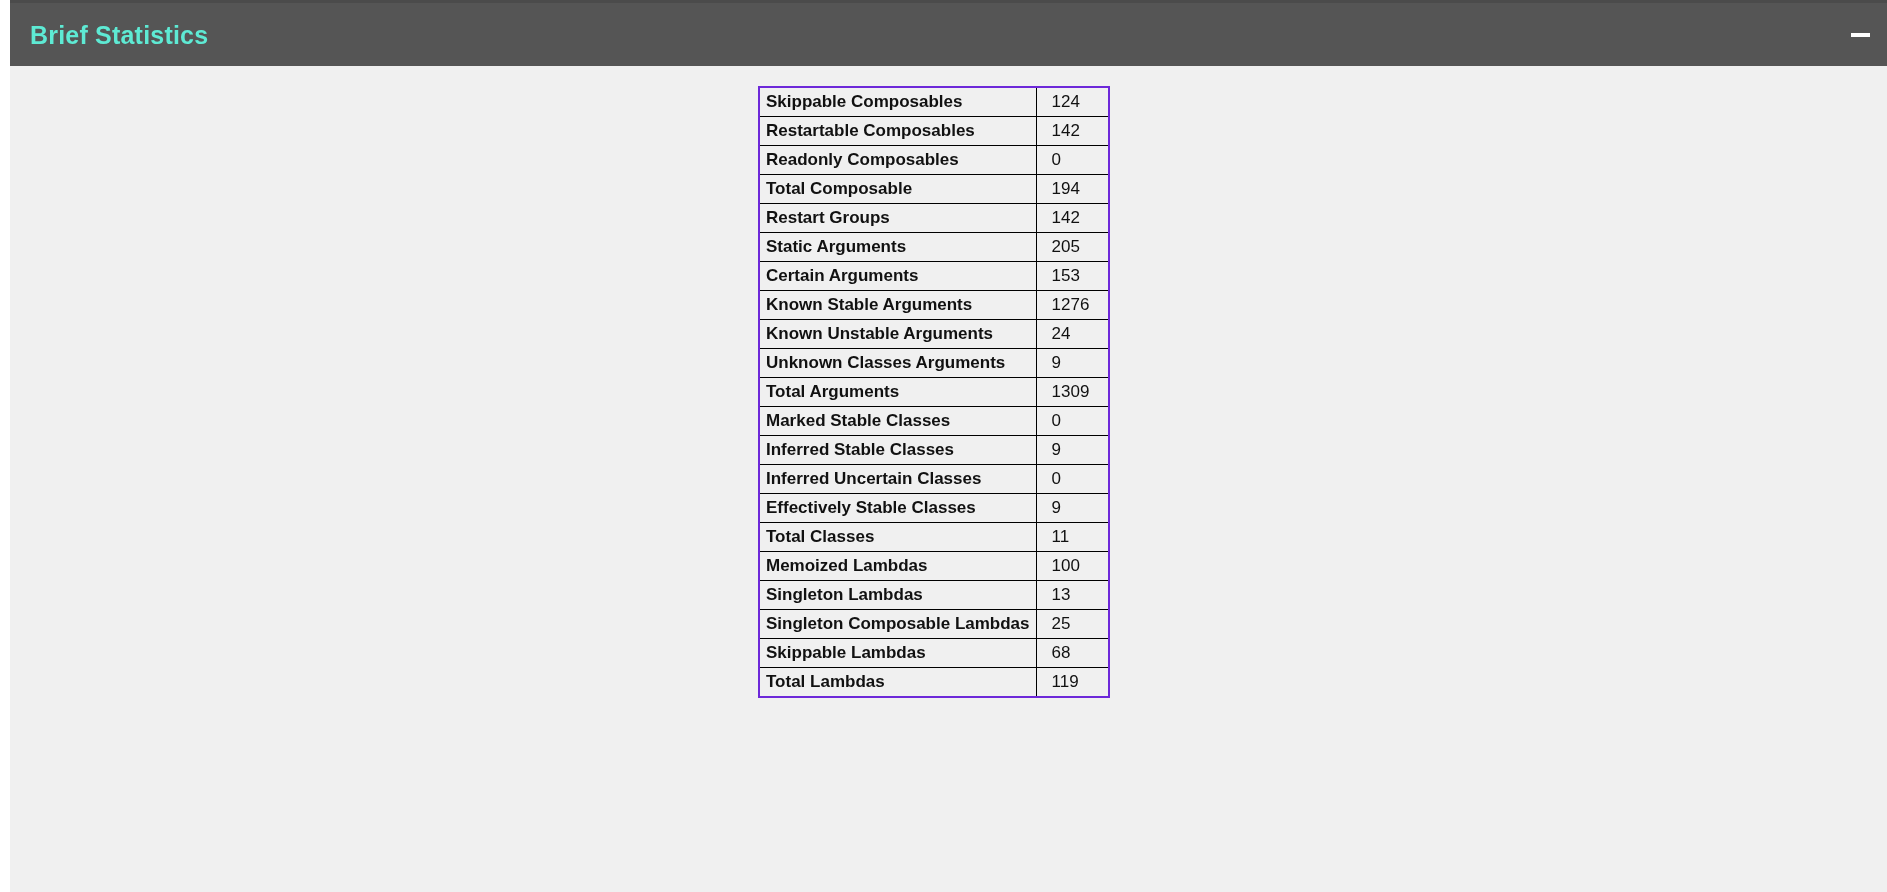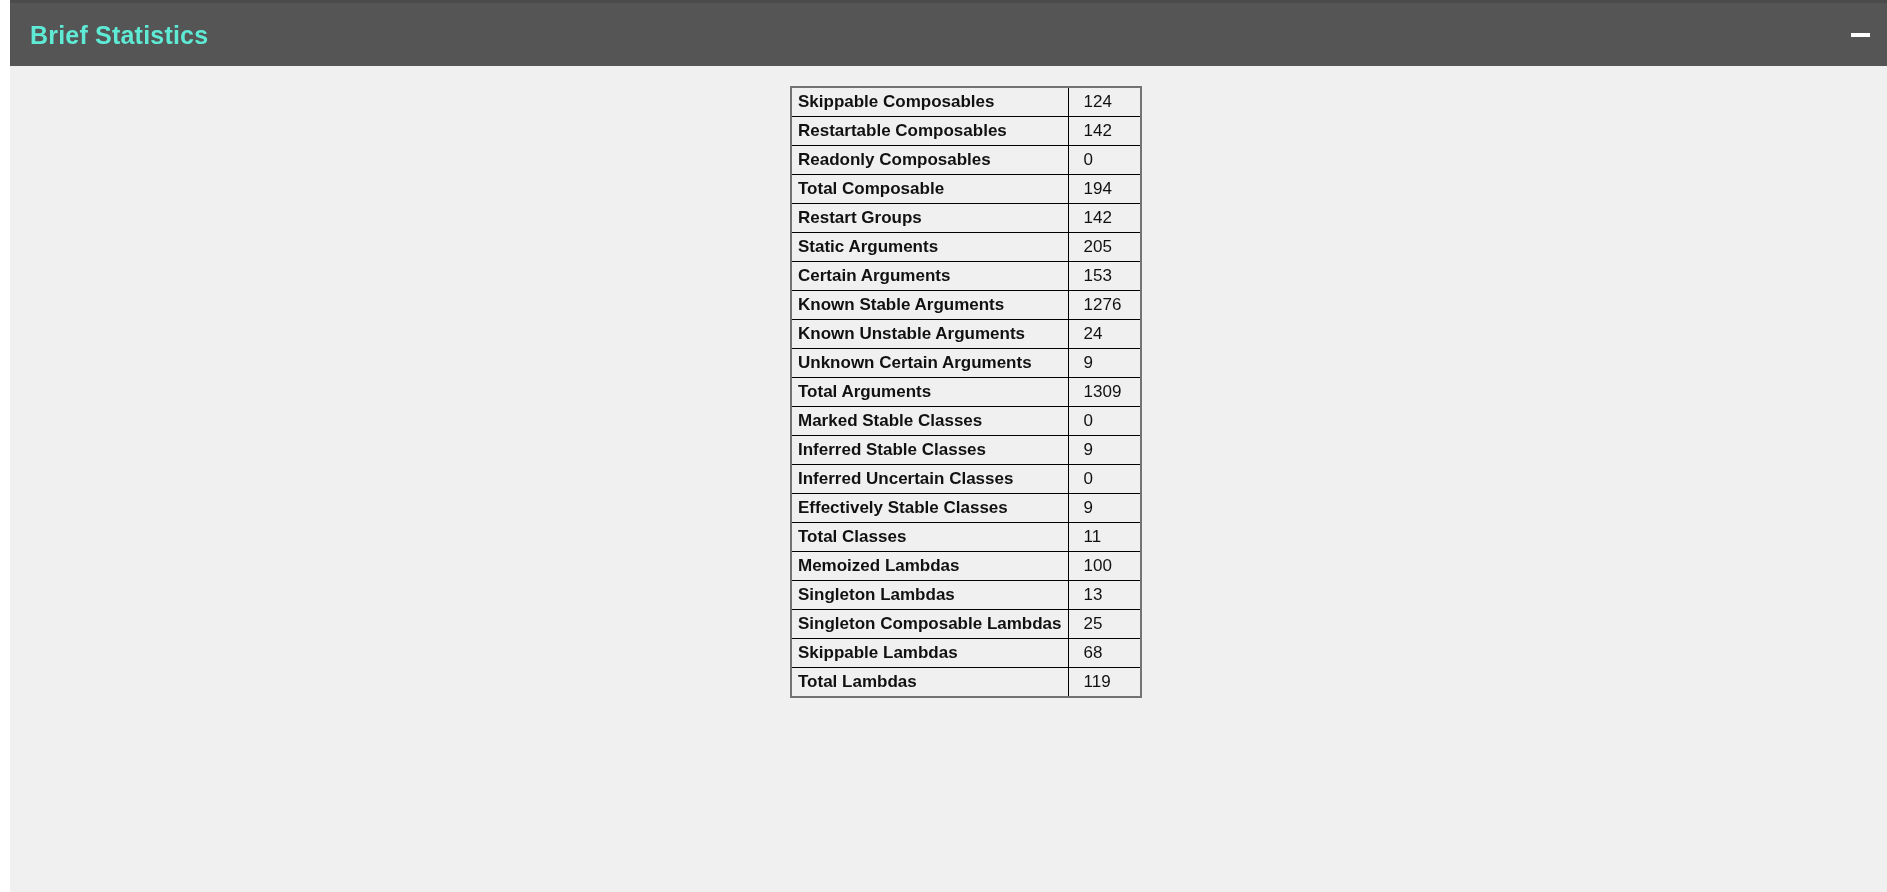--- a/index.html
+++ b/index.html
@@ -81,24 +81,23 @@
     height: 826px;
     overflow: hidden;
   }
   .stats-table-wrap {
     position: absolute;
     left: 748px;
     top: 20px;
   }
   table.stats-table {
     border-collapse: collapse;
-    border: 2px solid #737373;
+    border: 2px solid #6d28d9;
     background: #f0f0f0;
     table-layout: fixed;
-    margin-left: 32px;
   }
   table.stats-table td {
     border: 1px solid #000000;
     height: 28px;
     padding: 0 6px 0 6px;
     font-size: 17px;
     color: #111111;
     line-height: 28px;
     vertical-align: middle;
     white-space: nowrap;
@@ -162,21 +161,21 @@
             </tr>
             <tr>
               <td class="stat-label">Known Stable Arguments</td>
               <td class="stat-value">1276</td>
             </tr>
             <tr>
               <td class="stat-label">Known Unstable Arguments</td>
               <td class="stat-value">24</td>
             </tr>
             <tr>
-              <td class="stat-label">Unknown Certain Arguments</td>
+              <td class="stat-label">Unknown Classes Arguments</td>
               <td class="stat-value">9</td>
             </tr>
             <tr>
               <td class="stat-label">Total Arguments</td>
               <td class="stat-value">1309</td>
             </tr>
             <tr>
               <td class="stat-label">Marked Stable Classes</td>
               <td class="stat-value">0</td>
             </tr>

